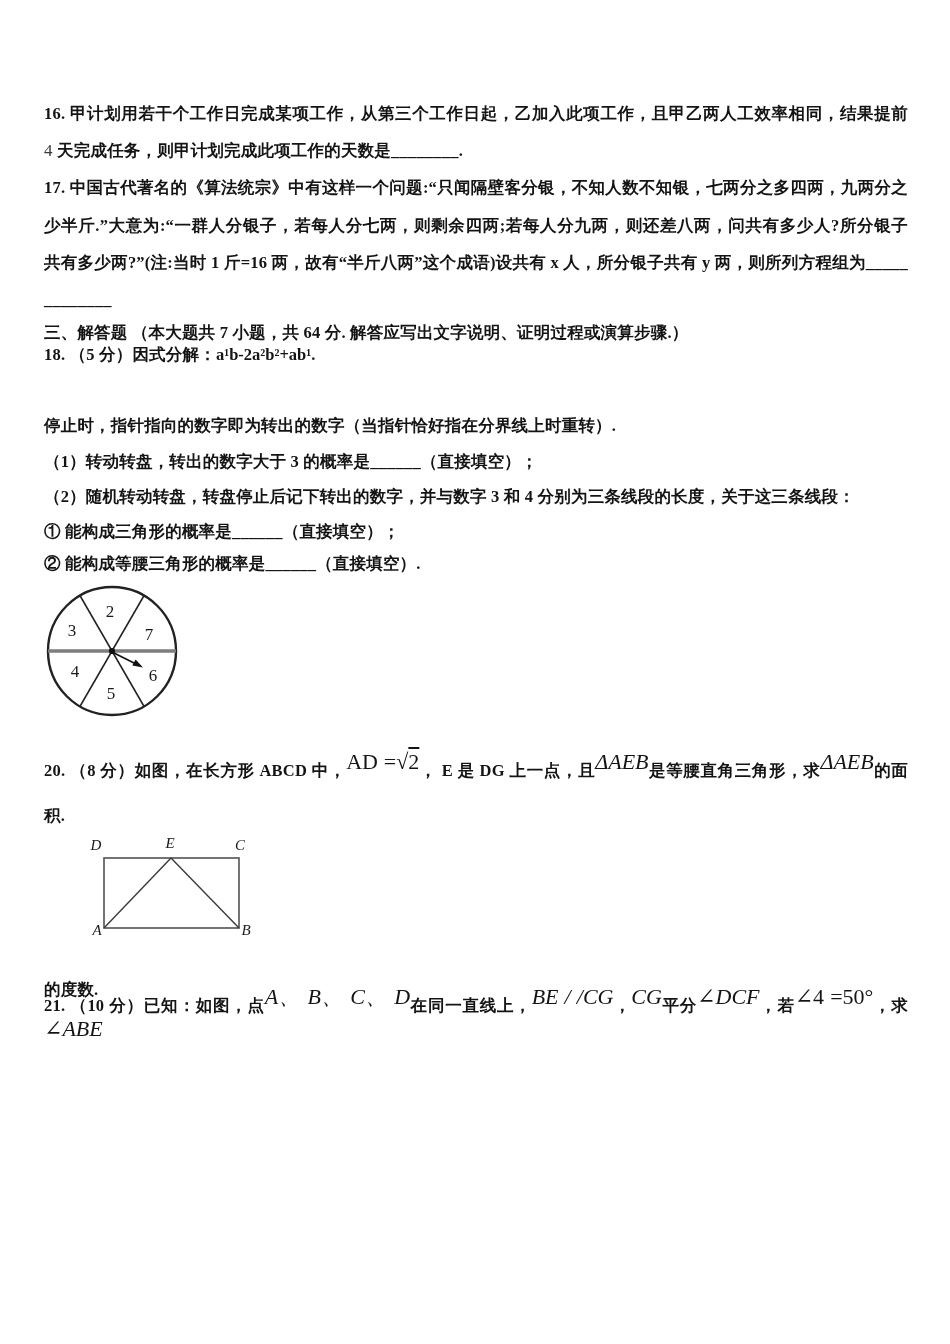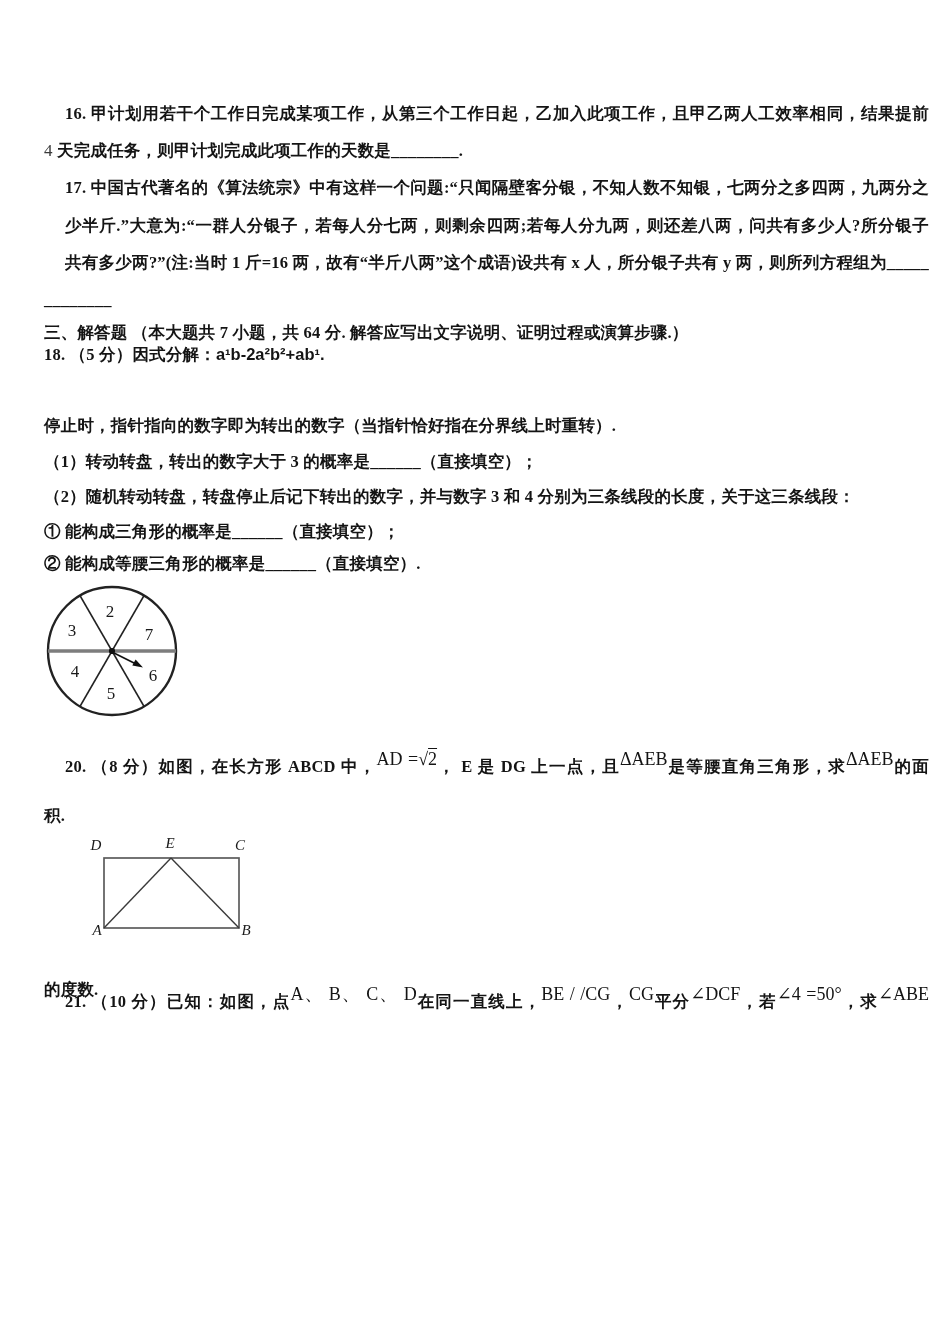--- a/index.html
+++ b/index.html
@@ -6,28 +6,28 @@
   .page{
     position:relative;width:950px;height:1344px;background:#ffffff;
     font-family:"Liberation Serif","DejaVu Serif",serif;
     color:#141414;overflow:hidden;
   }
   .line{
     position:absolute;left:44px;width:864px;
     font-size:16.5px;font-weight:bold;line-height:1.45;
     letter-spacing:0.2px;color:#141414;
   }
-  .jlast{text-align:justify;text-align-last:justify;margin-left:21px;}
+  .jlast{text-align:justify;text-align-last:justify;}
   .light-num{font-weight:normal;color:#3a3a3a;font-size:17px;}
-  .formula{font-family:Liberation Sans, sans-serif;font-weight:bold;letter-spacing:0;}
+  .formula{font-family:Liberation Serif, serif;font-weight:bold;letter-spacing:0;}
   .math{
     font-family:"Liberation Serif","DejaVu Serif",serif;
-    font-weight:normal;font-size:18px;position:relative;top:-7px;letter-spacing:0;
+    font-weight:normal;font-size:22px;position:relative;top:-7px;letter-spacing:0;
   }
-  .math.it{}
+  .math.it{font-style:italic;}
   .radicand{text-decoration:overline;}
   svg{position:absolute;}
   svg text{
     font-family:"Liberation Serif","DejaVu Serif",serif;
     font-size:17px;fill:#1a1a1a;font-weight:normal;
   }
   svg text.lbl{font-size:15px;font-style:italic;}
 </style>
 </head>
 <body>

